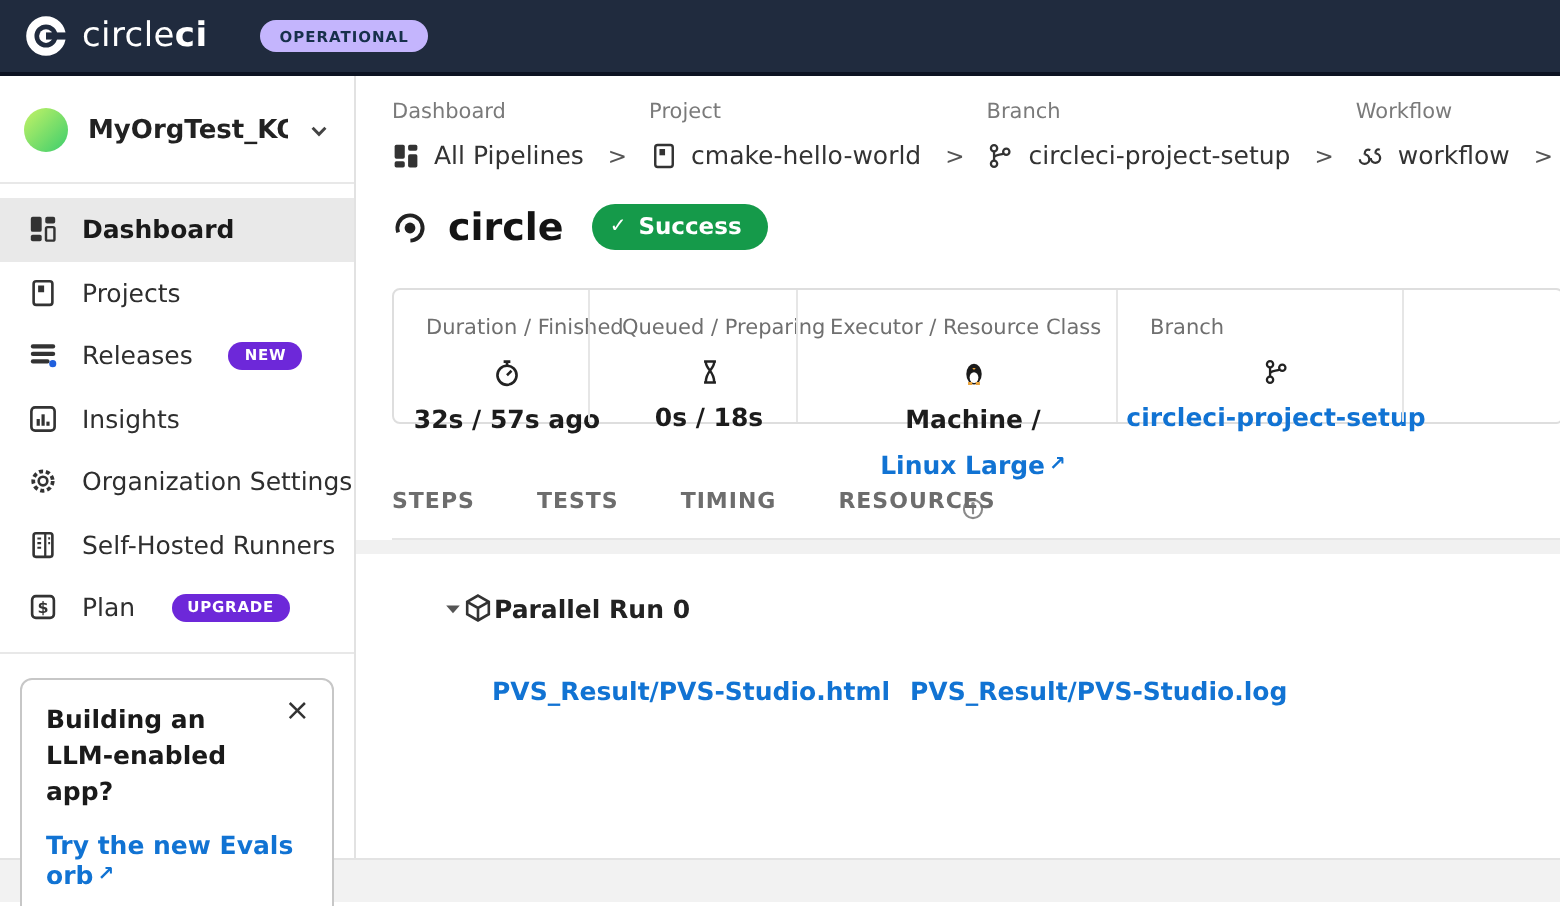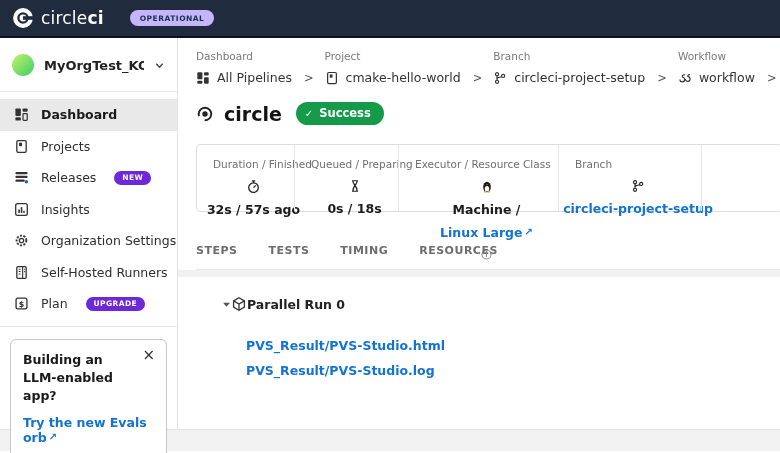--- a/index.html
+++ b/index.html
@@ -78,21 +78,21 @@
   .tab { font-size:11px; font-weight:700; letter-spacing:.5px; color:#6d6d6d;
     padding:8px 0 10px 0; margin-right:31px; border-bottom:3px solid transparent;
     margin-bottom:-1px; cursor:pointer; }
   .tab.active { color:#1c1c1c; border-bottom-color:#1c1c1c; }
 
   .gray-strip { height:7px; background:#f1f1f1; margin-left:-18px; width:calc(100% + 18px); }
 
   .artifacts { padding-top:19px; }
   .run-header { display:flex; align-items:center; gap:0; padding-left:26px;
     font-size:12.5px; font-weight:700; color:#222; cursor:pointer; }
-  .artifact-links { padding:26px 0 0 50px; display:flex; flex-direction:column; gap:10px; }
+  .artifact-links { padding:26px 0 0 50px; display:flex; flex-direction:row; gap:10px; }
   .artifact-link { color:#1173d3; font-size:12.5px; font-weight:700;
     cursor:pointer; white-space:nowrap; }
 
   .bottom-strip { height:22px; background:#f2f2f2; border-top:1px solid #e3e3e3; }
 </style>
 </head>
 <body>
 
 <div class="topbar">
   <div class="logo">

